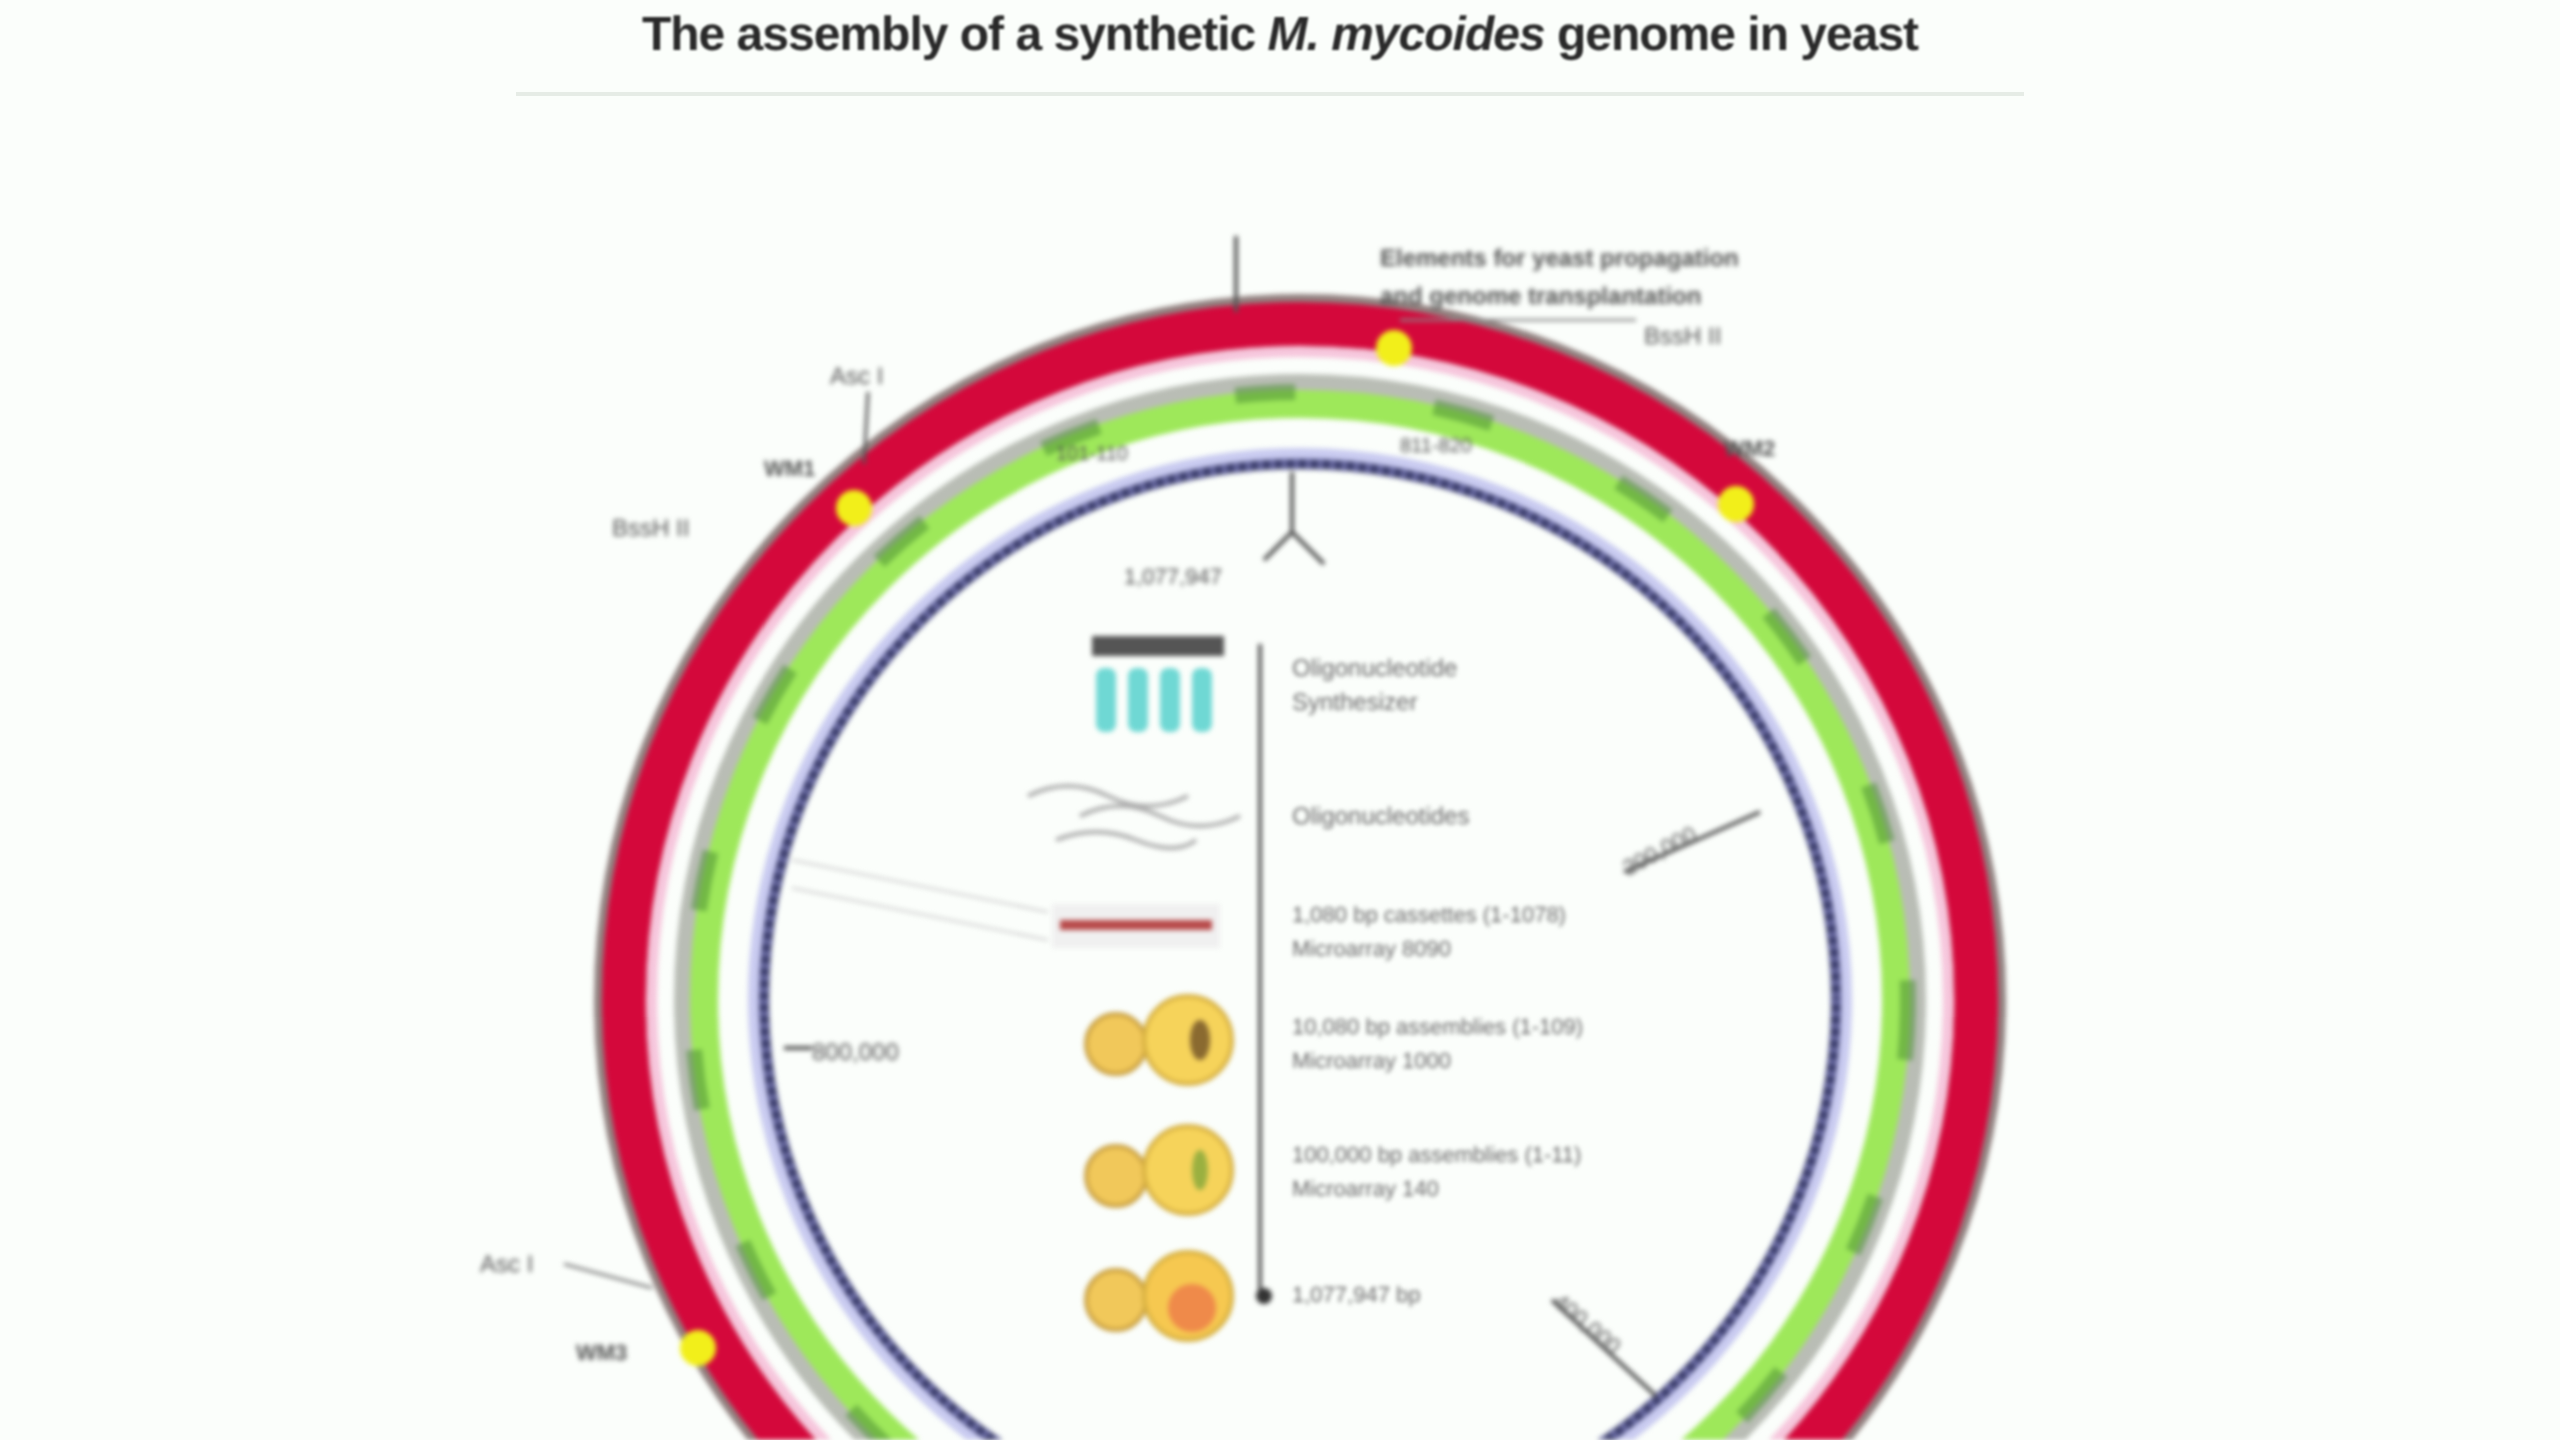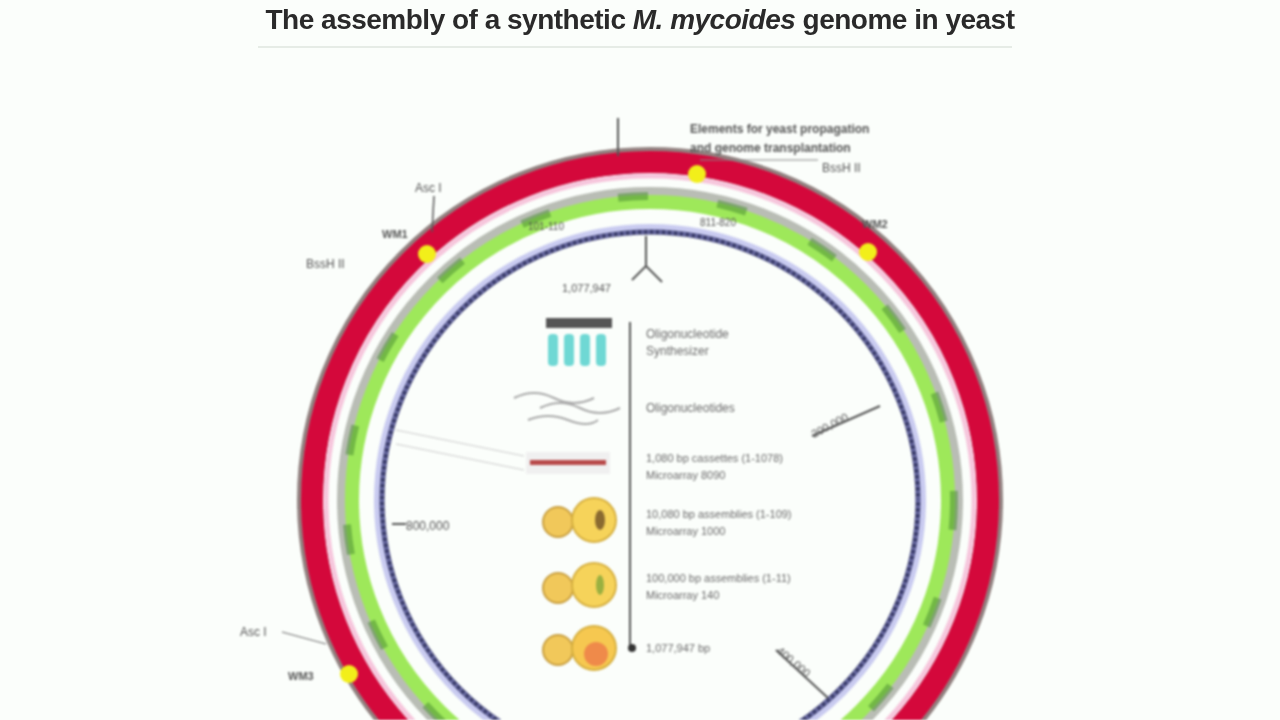--- a/index.html
+++ b/index.html
@@ -4,21 +4,21 @@
 <style>
   html, body { margin:0; padding:0; }
   body {
     width:1280px; height:720px; overflow:hidden;
     background:#fbfefb;
     font-family:"Liberation Sans", sans-serif;
     position:relative;
   }
   .title {
     position:absolute; left:0; top:4px; width:1280px; text-align:center;
-    font-size:28px; font-weight:bold; color:#2a2a2a; letter-spacing:-0.5px;
+    font-size:24px; font-weight:bold; color:#2a2a2a; letter-spacing:-0.5px;
     filter:blur(0.6px);
   }
   .title i { font-style:italic; }
   .title-rule {
     position:absolute; left:258px; top:46px; width:754px; height:2px;
     background:#e6ece6;
   }
   svg.diagram { position:absolute; left:0; top:0; filter:blur(1.2px); }
   .lbl { font-family:"Liberation Sans", sans-serif; fill:#555; }
   .steps {

